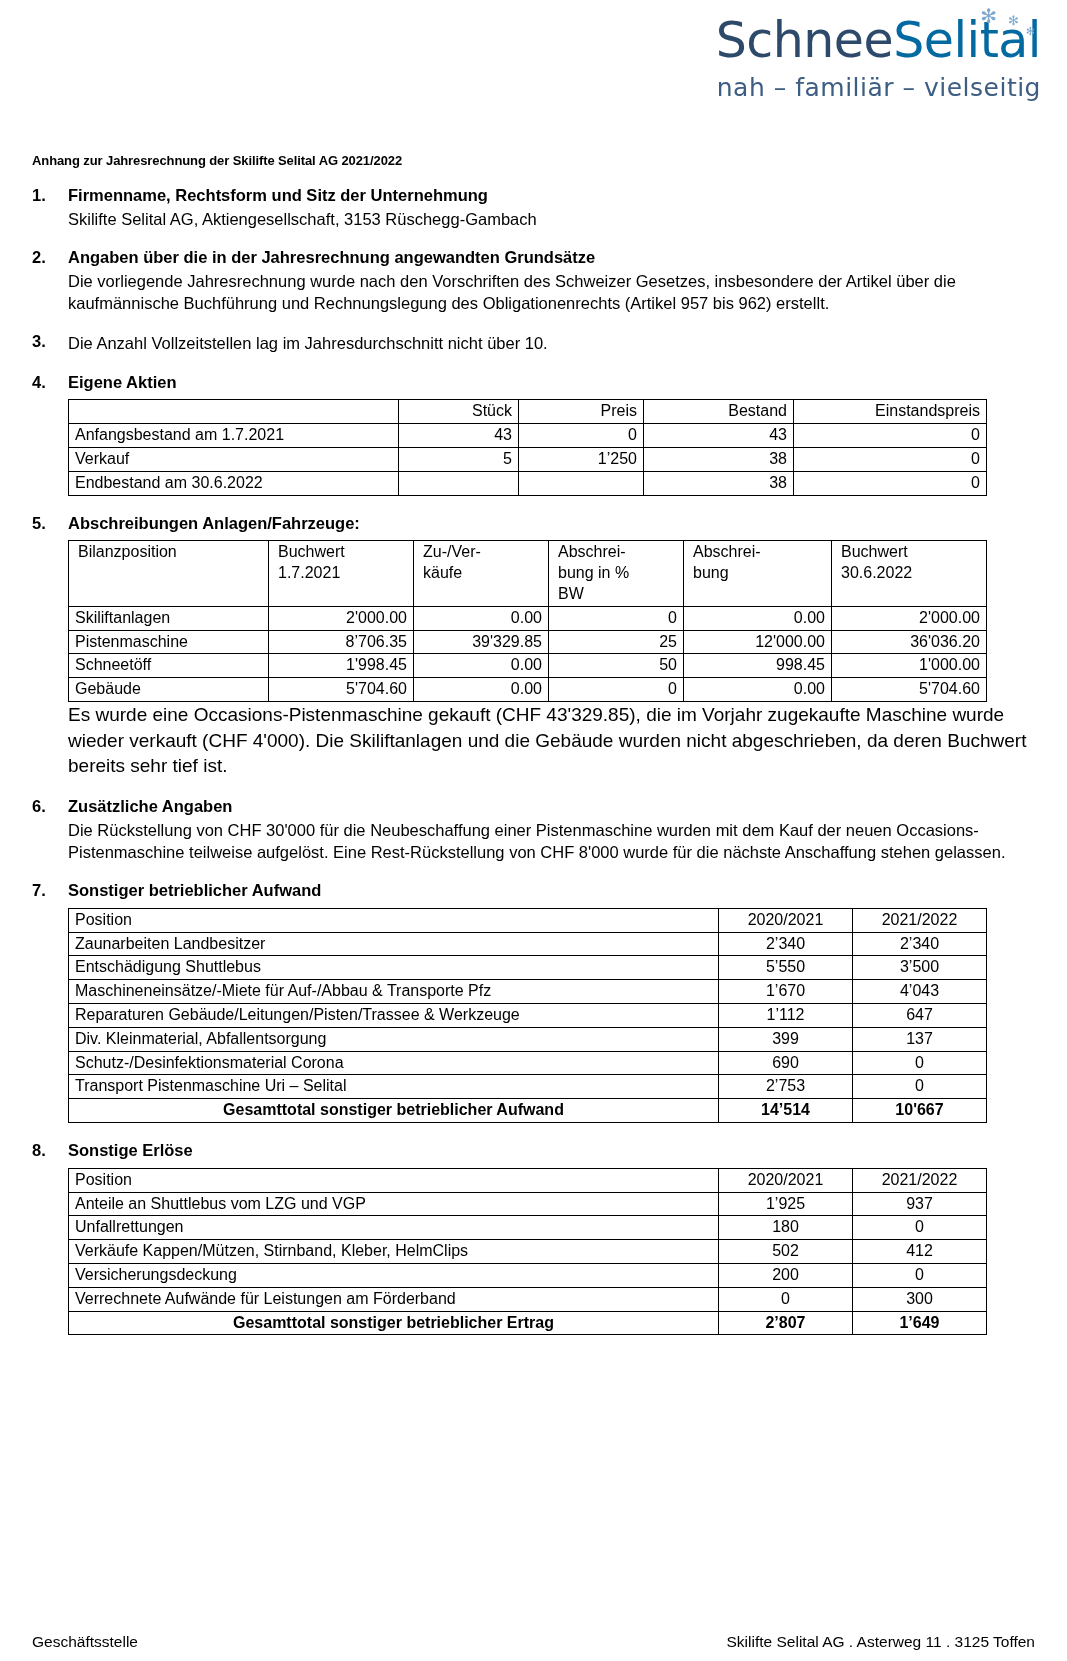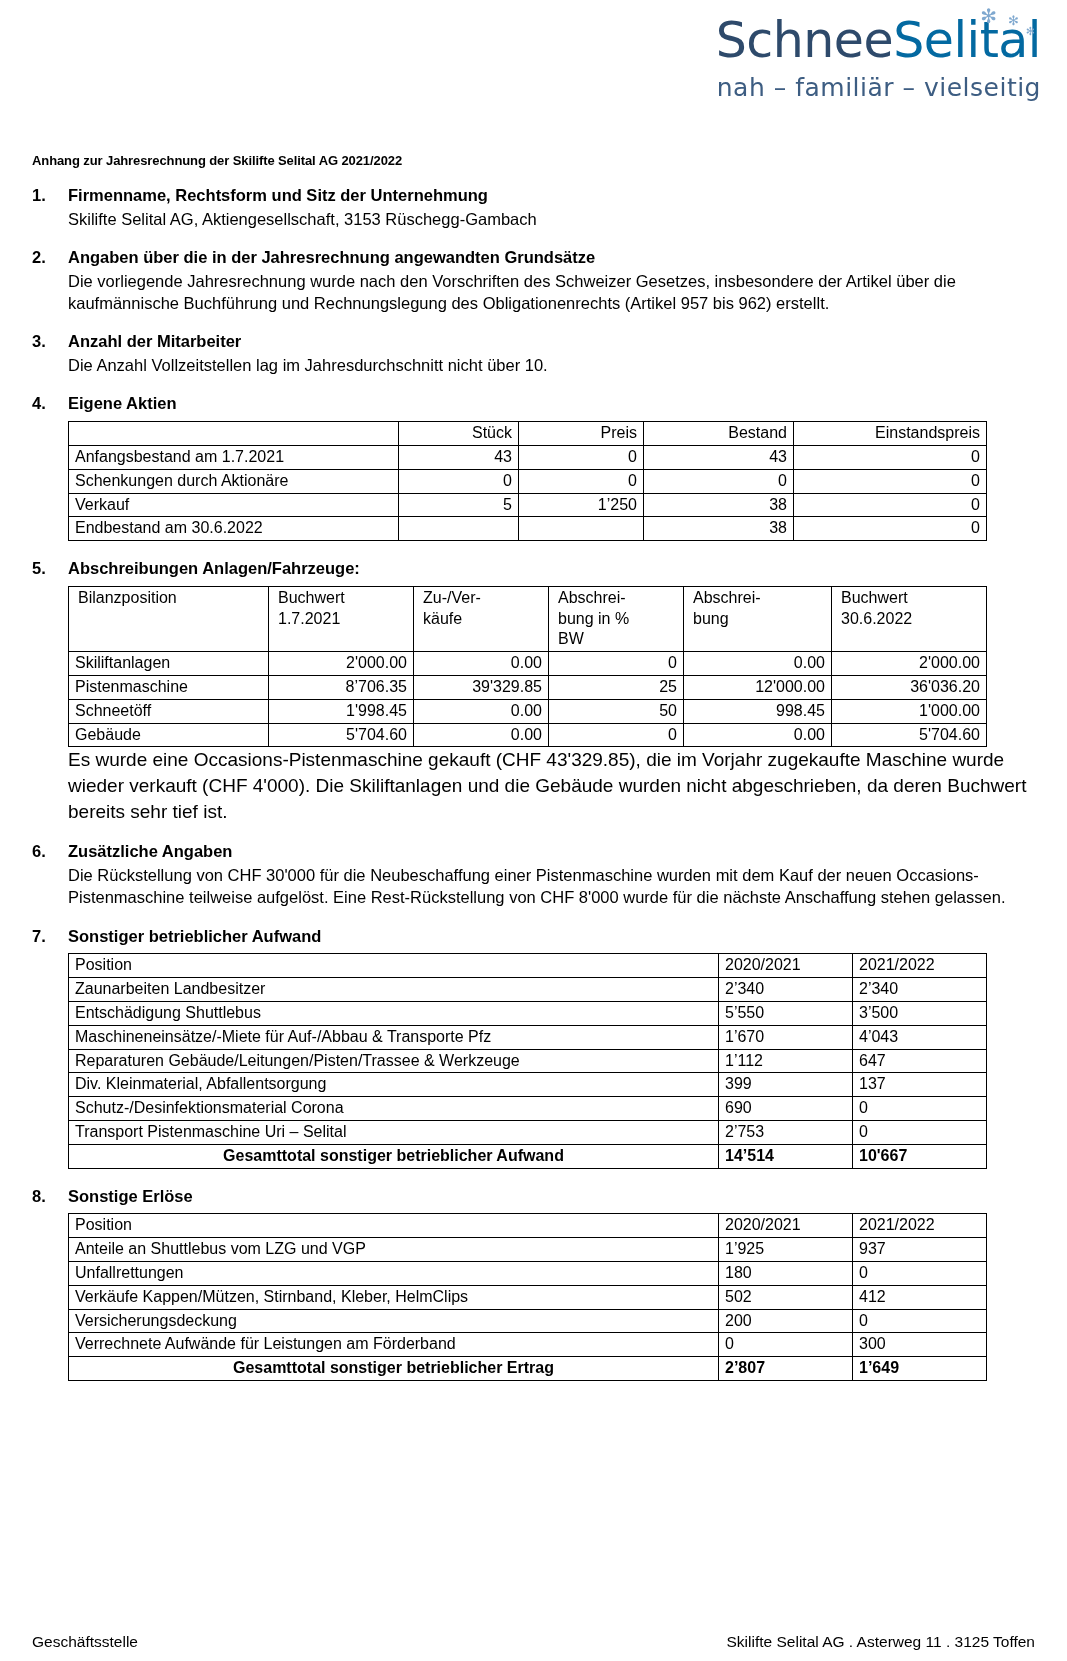--- a/index.html
+++ b/index.html
@@ -138,21 +138,21 @@
   table.t-abschr col.c3 { width: 135px; }
   table.t-abschr col.c4 { width: 148px; }
   table.t-abschr col.c5 { width: 155px; }
   table.t-abschr th { white-space: normal; vertical-align: top; padding-left: 9px; }
 
   
   table.t-pos { width: 918px; }
   table.t-pos col.c0 { width: 650px; }
   table.t-pos col.c1 { width: 134px; }
   table.t-pos col.c2 { width: 134px; }
-  table.t-pos th.num, table.t-pos td.num { text-align: left; margin-left: 36px; }
+  table.t-pos th.num, table.t-pos td.num { text-align: center; margin-left: 36px; }
 
   
   .footer {
     position: absolute;
     left: 32px;
     right: 32px;
     bottom: 10px;
     display: flex;
     justify-content: space-between;
     font-size: 15.5px;
@@ -190,21 +190,20 @@
     <div class="sec-num">2.</div>
     <div class="sec-body">
       <div class="sec-head">Angaben über die in der Jahresrechnung angewandten Grundsätze</div>
       <div class="sec-text">Die vorliegende Jahresrechnung wurde nach den Vorschriften des Schweizer Gesetzes, insbesondere der Artikel über die kaufmännische Buchführung und Rechnungslegung des Obligationenrechts (Artikel 957 bis 962) erstellt.</div>
     </div>
   </div>
 
   <div class="section">
     <div class="sec-num">3.</div>
     <div class="sec-body">
-      <div class="sec-head">Anzahl der Mitarbeiter</div>
       <div class="sec-text">Die Anzahl Vollzeitstellen lag im Jahresdurchschnitt nicht über 10.</div>
     </div>
   </div>
 
   <div class="section">
     <div class="sec-num">4.</div>
     <div class="sec-body">
       <div class="sec-head">Eigene Aktien</div>
       <table class="t-aktien">
         <colgroup>
@@ -222,27 +221,20 @@
             <th class="num">Bestand</th>
             <th class="num">Einstandspreis</th>
           </tr>
         </thead>
         <tbody>
           <tr>
             <td>Anfangsbestand am 1.7.2021</td>
             <td class="num">43</td>
             <td class="num">0</td>
             <td class="num">43</td>
-            <td class="num">0</td>
-          </tr>
-          <tr>
-            <td>Schenkungen durch Aktionäre</td>
-            <td class="num">0</td>
-            <td class="num">0</td>
-            <td class="num">0</td>
             <td class="num">0</td>
           </tr>
           <tr>
             <td>Verkauf</td>
             <td class="num">5</td>
             <td class="num">1’250</td>
             <td class="num">38</td>
             <td class="num">0</td>
           </tr>
           <tr>

